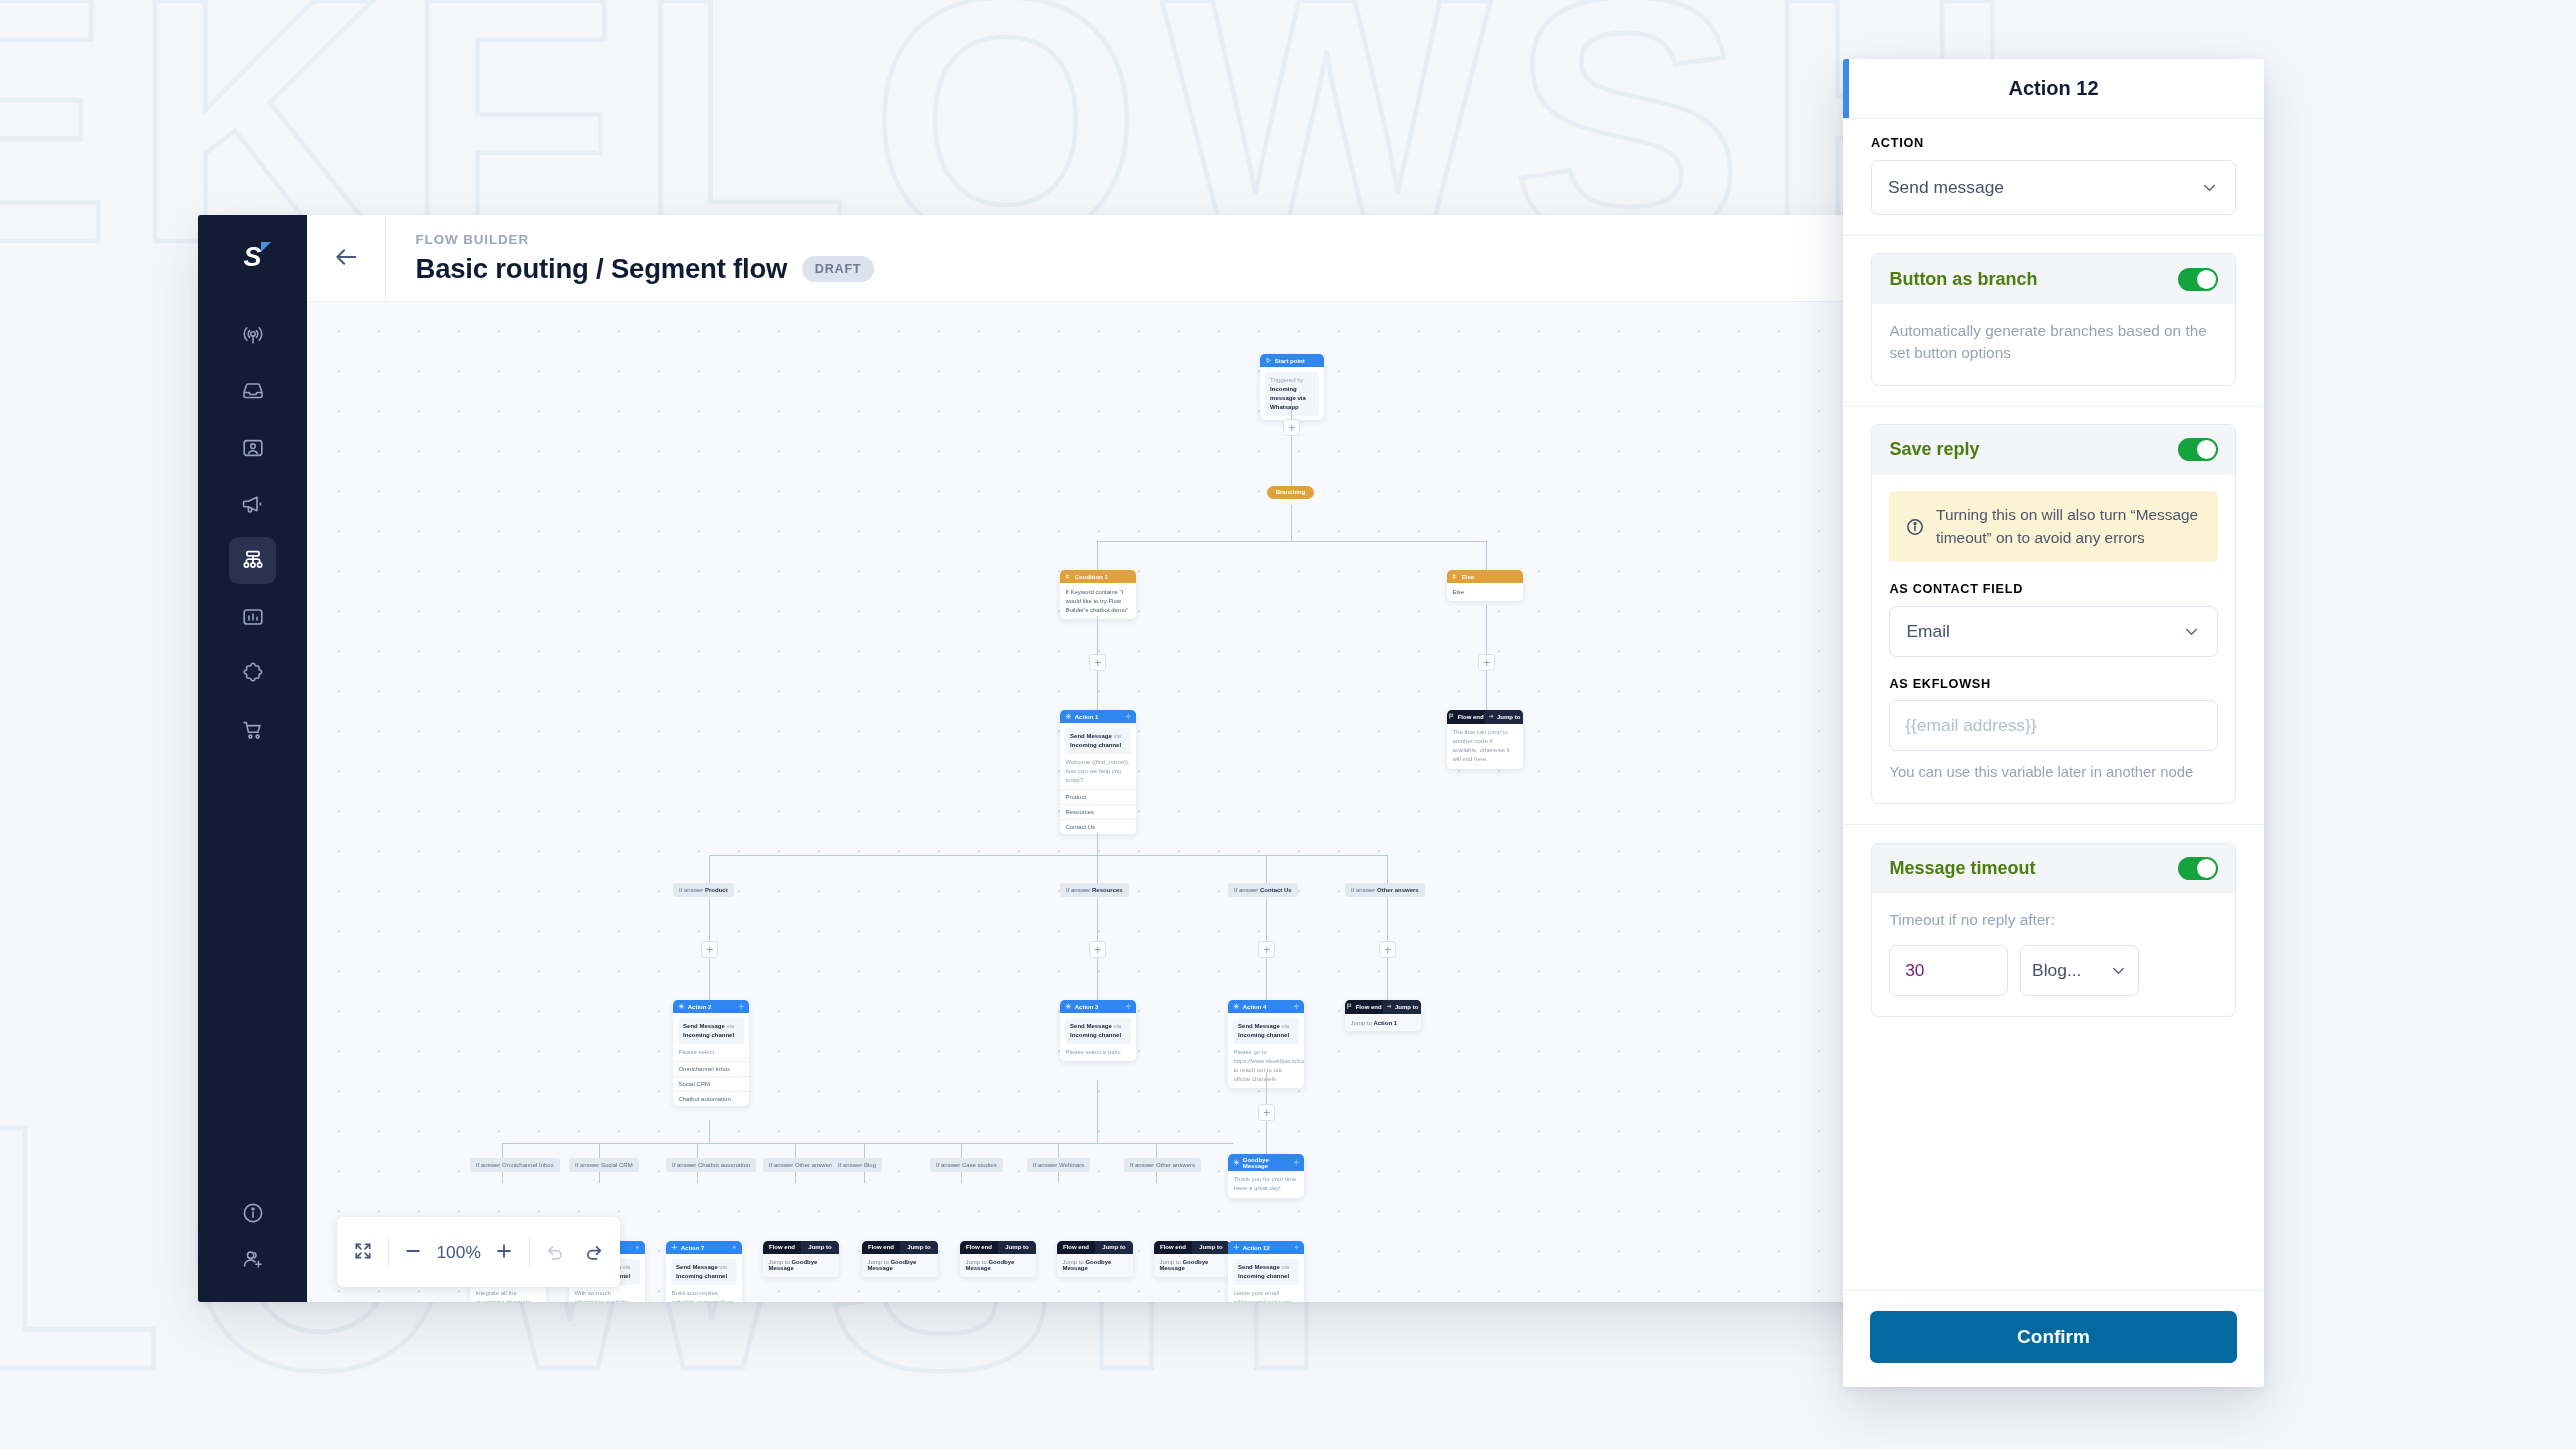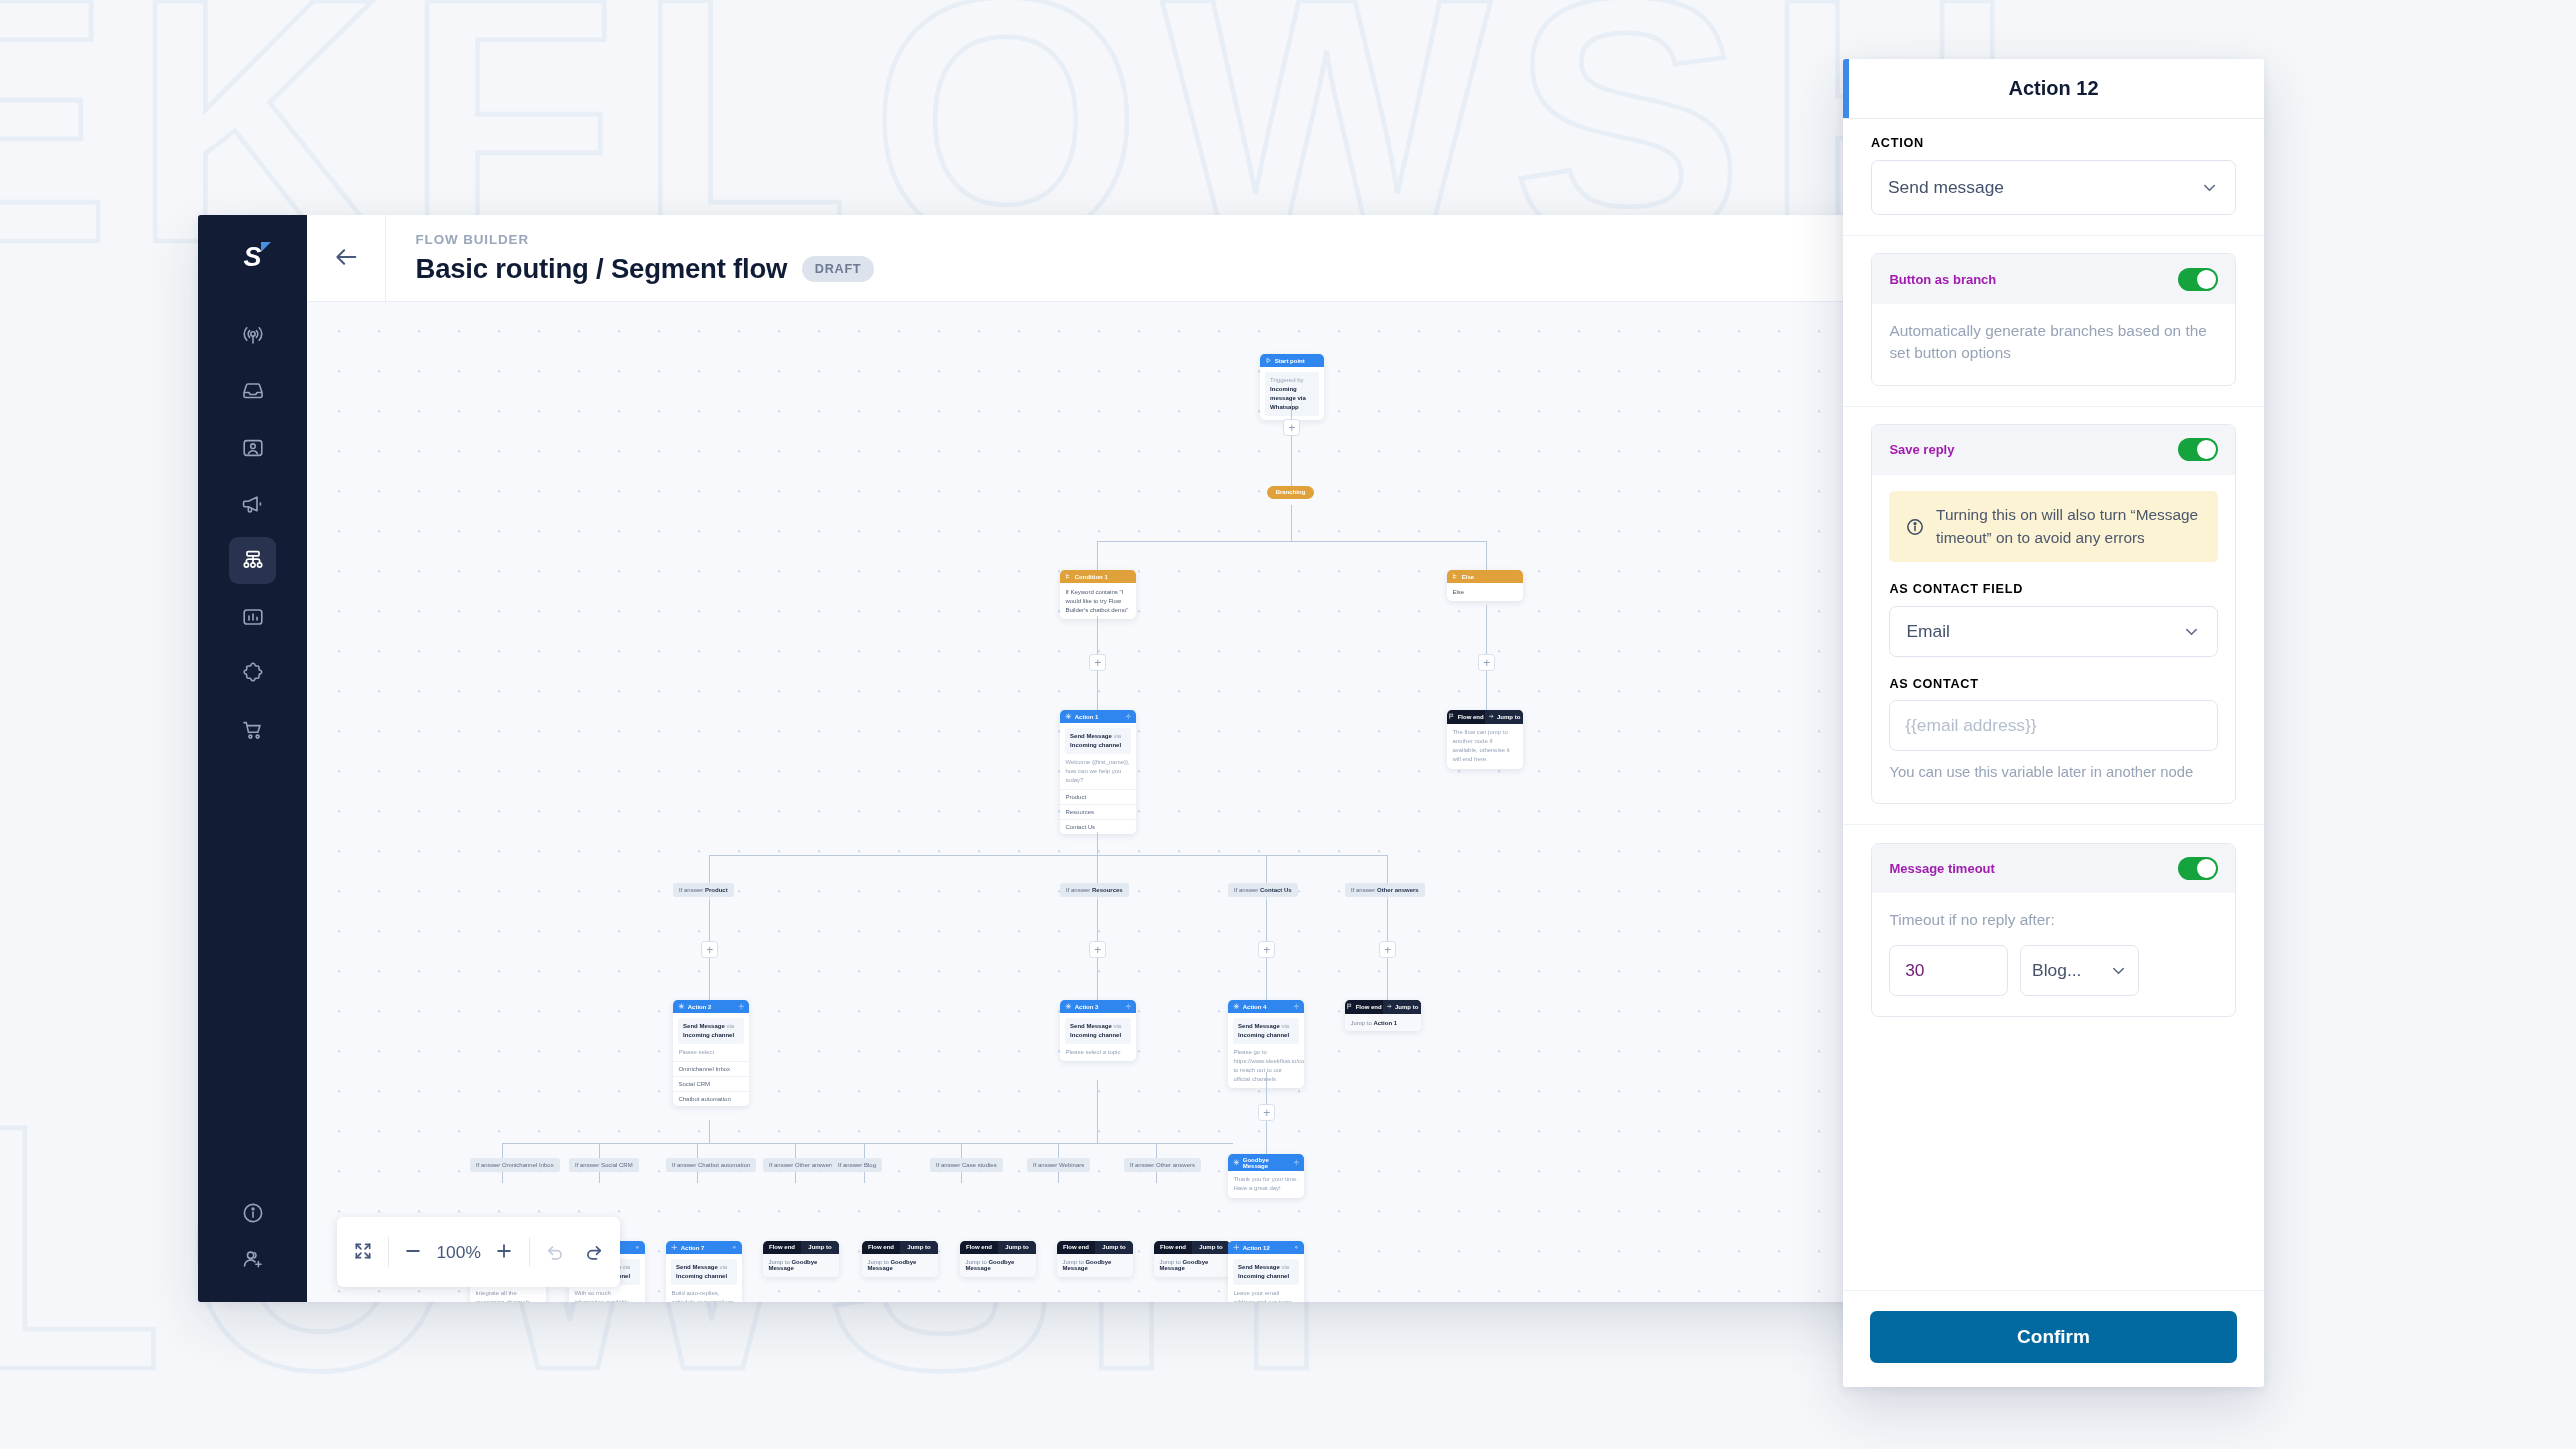--- a/index.html
+++ b/index.html
@@ -242,21 +242,21 @@
   .select-box .chev { color: #5e6d85; display: flex; }
   .select-box .chev svg { width: 19px; height: 19px; }
 
   .card {
     border: 0.7px solid #e3e9f1; border-radius: 7.4px; overflow: hidden;
   }
   .card-head {
     background: #f3f5f9; padding: 13.4px 17.4px;
     display: flex; align-items: center; justify-content: space-between;
   }
-  .card-head .ch-title { font-size: 13px; font-weight: 700; color: #a21caf; }
+  .card-head .ch-title { font-size: 18px; font-weight: 700; color: #4d7c0f; }
   .toggle {
     width: 40px; height: 23px; border-radius: 670px; background: #14a33c;
     position: relative; flex: 0 0 auto;
   }
   .toggle::after {
     content: ""; position: absolute; right: 2px; top: 2px;
     width: 19px; height: 19px; border-radius: 50%; background: #fff;
   }
   .card-body { padding: 16px 17.4px 20px; }
   .hint { font-size: 15.4px; color: #97a3b7; line-height: 1.45; }
@@ -1018,21 +1018,21 @@
           <div class="field-label">AS CONTACT FIELD</div>
           <div class="select-box" style="height:51px;">
             <span>Email</span>
             <span class="chev">
               <svg viewBox="0 0 24 24" fill="none" stroke="currentColor" stroke-width="2.1" stroke-linecap="round" stroke-linejoin="round">
                   <path d="M6 9.5 12 15.5 18 9.5"></path>
                 </svg>
             </span>
           </div>
 
-          <div class="field-label" style="margin-top:20px;">AS CONTACT</div>
+          <div class="field-label" style="margin-top:20px;">AS EKFLOWSH</div>
           <div class="text-input">{{email address}}</div>
           <div class="sub-hint">You can use this variable later in another node</div>
         </div>
       </div>
     </section>
 
     <section class="sect" style="border-bottom:none;">
       <div class="card">
         <div class="card-head">
           <div class="ch-title">Message timeout</div>

